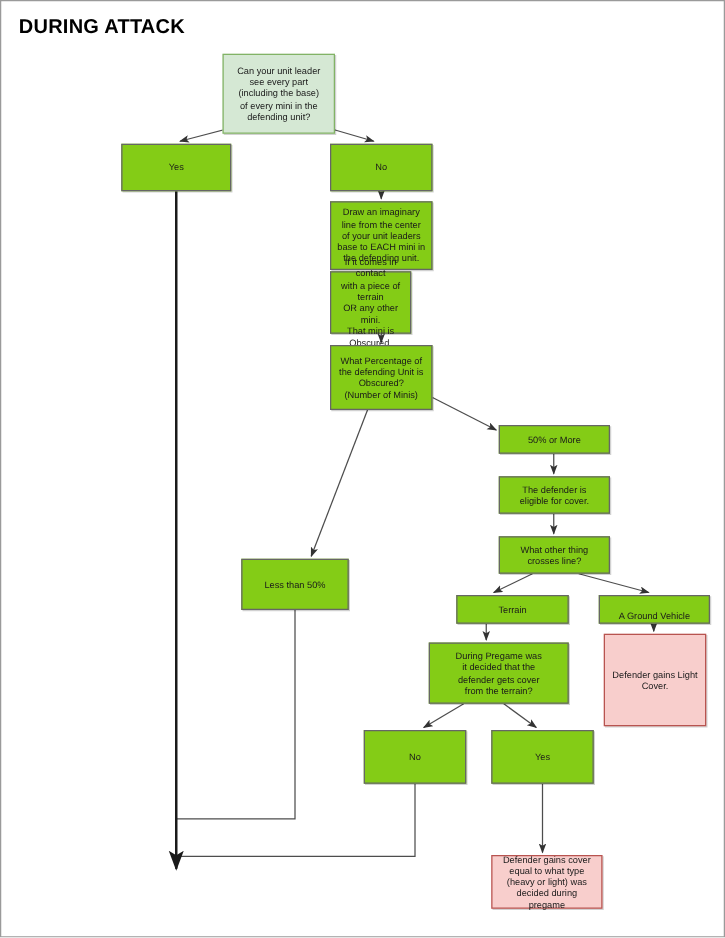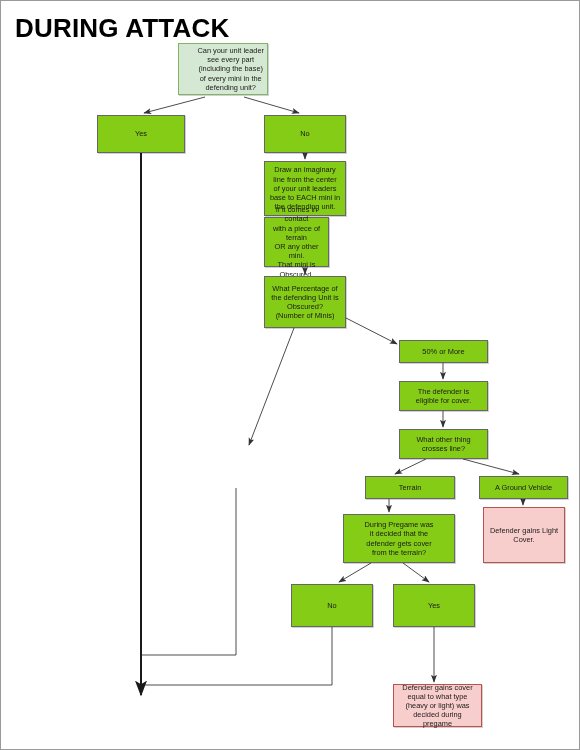--- a/index.html
+++ b/index.html
@@ -16,21 +16,21 @@
     height: 750px;
     background: #ffffff;
     border: 1px solid #9a9a9a;
     box-sizing: border-box;
     overflow: hidden;
   }
   #title {
     position: absolute;
     left: 14px;
     top: 12px;
-    font-size: 26px;
+    font-size: 16px;
     font-weight: bold;
     letter-spacing: 0.2px;
     color: #000000;
     white-space: nowrap;
   }
   .node {
     position: absolute;
     box-sizing: border-box;
     display: flex;
     align-items: center;
@@ -118,21 +118,21 @@
       <path d="M331,626 L331,684 L140,684"></path>
 
       <path d="M433,626 L433,681" marker-end="url(#arrow)"></path>
     </g>
     <g stroke="#1a1a1a" stroke-width="2" fill="none">
 
       <path d="M140,152 L140,694" marker-end="url(#arrowThick)"></path>
     </g>
   </svg>
 
-  <div class="node green" style="left:177px; top:42px; width:90px; height:52px;justify-content:flex-end;">
+  <div class="node green" style="left:177px; top:42px; width:90px; height:64px;">
     <span class="txt">Can your unit leader
 see every part
 (including the base)
 of every mini in the
 defending unit?</span>
   </div>
 
   <div class="node" style="left:96px; top:114px; width:88px; height:38px;">
     <span class="txt">Yes</span>
   </div>
@@ -171,37 +171,40 @@
   <div class="node" style="left:398px; top:380px; width:89px; height:30px;">
     <span class="txt">The defender is
 eligible for cover.</span>
   </div>
 
   <div class="node" style="left:398px; top:428px; width:89px; height:30px;">
     <span class="txt">What other thing
 crosses line?</span>
   </div>
 
+  <div class="node" style="left:192px; top:446px; width:86px; height:41px;">
+    <span class="txt">Less than 50%</span>
+  </div>
 
   <div class="node" style="left:364px; top:475px; width:90px; height:23px;">
     <span class="txt">Terrain</span>
   </div>
 
-  <div class="node" style="left:478px; top:475px; width:89px; height:23px;">
+  <div class="node" style="left:478px; top:475px; width:89px; height:23px;align-items:flex-end;">
     <span class="txt">A Ground Vehicle</span>
   </div>
 
   <div class="node" style="left:342px; top:513px; width:112px; height:49px;">
     <span class="txt">During Pregame was
 it decided that the
 defender gets cover
 from the terrain?</span>
   </div>
 
-  <div class="node pink" style="left:482px; top:506px; width:82px; height:56px;justify-content:center;">
+  <div class="node pink" style="left:482px; top:506px; width:82px; height:74px;justify-content:center;">
     <span class="txt">Defender gains Light
 Cover.</span>
   </div>
 
   <div class="node" style="left:290px; top:583px; width:82px; height:43px;">
     <span class="txt">No</span>
   </div>
 
   <div class="node" style="left:392px; top:583px; width:82px; height:43px;">
     <span class="txt">Yes</span>

